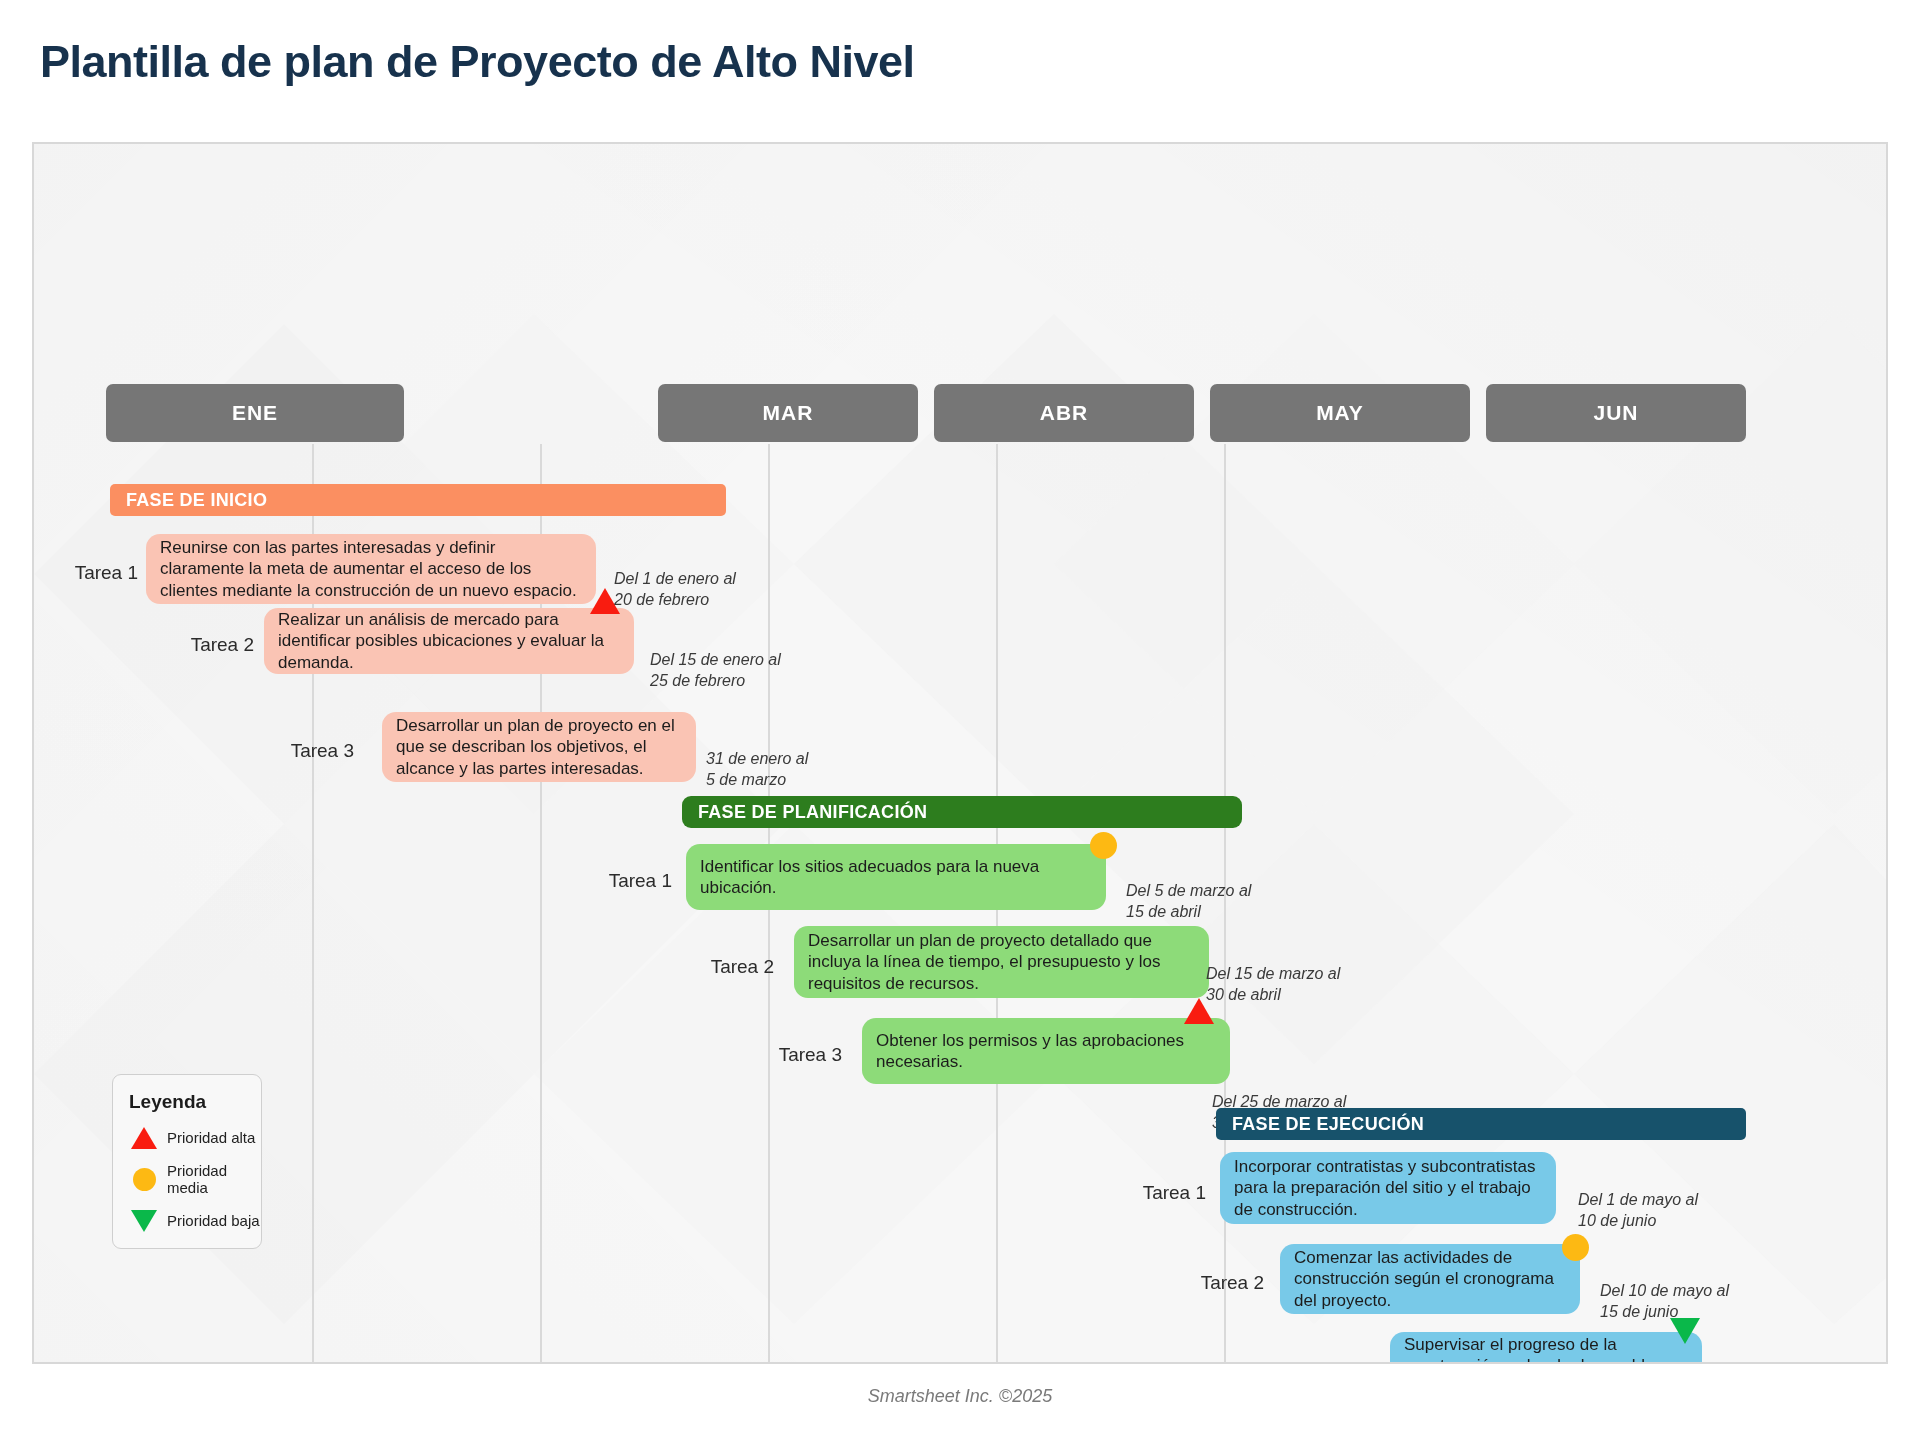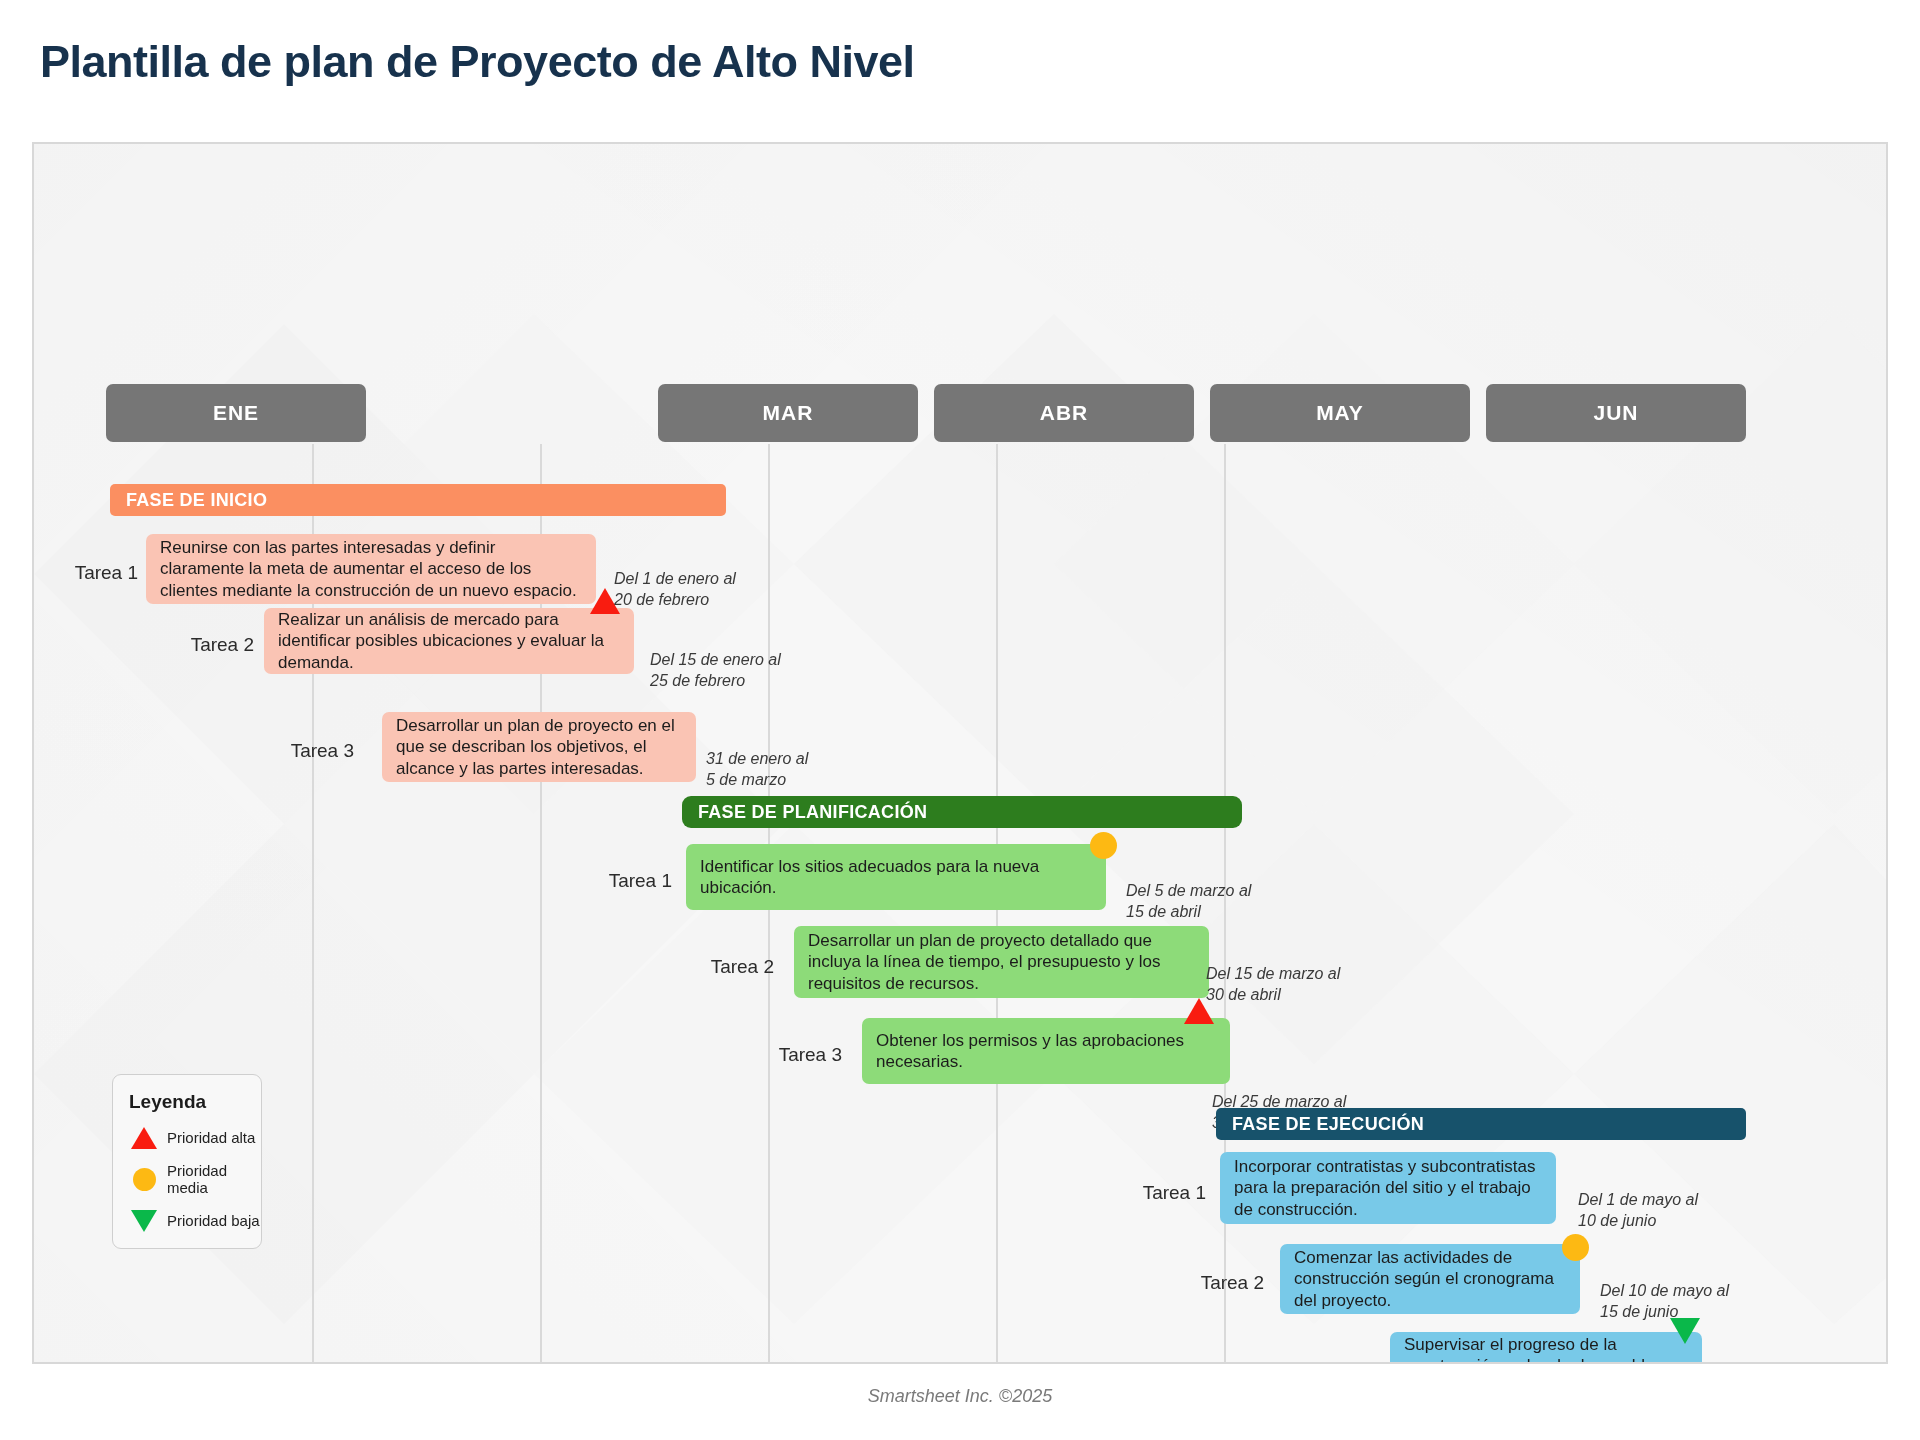--- a/index.html
+++ b/index.html
@@ -78,21 +78,21 @@
   
   .task-label {
     position: absolute;
     font-size: 19px;
     color: #2b2b2b;
     text-align: right;
     white-space: nowrap;
   }
   .task-bar {
     position: absolute;
-    border-radius: 7px;
+    border-radius: 14px;
     display: flex;
     align-items: center;
     padding: 0 14px;
     font-size: 17px;
     line-height: 1.25;
     color: #1c1c1c;
   }
   .task-date {
     position: absolute;
     font-size: 16px;
@@ -204,21 +204,21 @@
       <polygon points="1540,420 1800,170 1856,230 1856,620 1800,670" fill="#f1f1f1" opacity="0.5"></polygon>
       <polygon points="1540,930 1800,680 1856,740 1856,1130 1800,1180" fill="#eeeeee" opacity="0.5"></polygon>
     </svg>
 
     <div class="grid-line" style="left:278px;"></div>
     <div class="grid-line" style="left:506px;"></div>
     <div class="grid-line" style="left:734px;"></div>
     <div class="grid-line" style="left:962px;"></div>
     <div class="grid-line" style="left:1190px;"></div>
 
-    <div class="month-cell" style="left:72px;width:260px;">
+    <div class="month-cell" style="left:72px;width:298px;">
       <span>ENE</span>
     </div>
     <div class="month-cell" style="left:624px;width:260px;">
       <span>MAR</span>
     </div>
     <div class="month-cell" style="left:900px;width:260px;">
       <span>ABR</span>
     </div>
     <div class="month-cell" style="left:1176px;width:260px;">
       <span>MAY</span>

